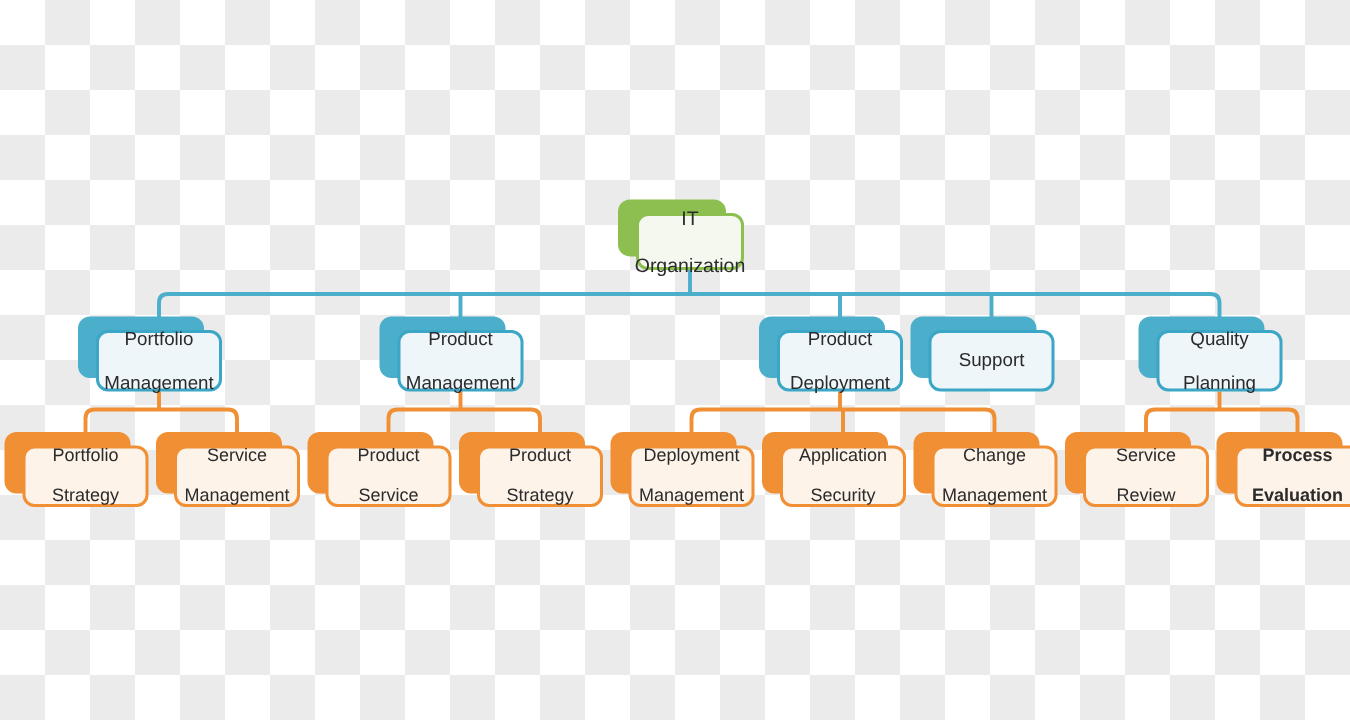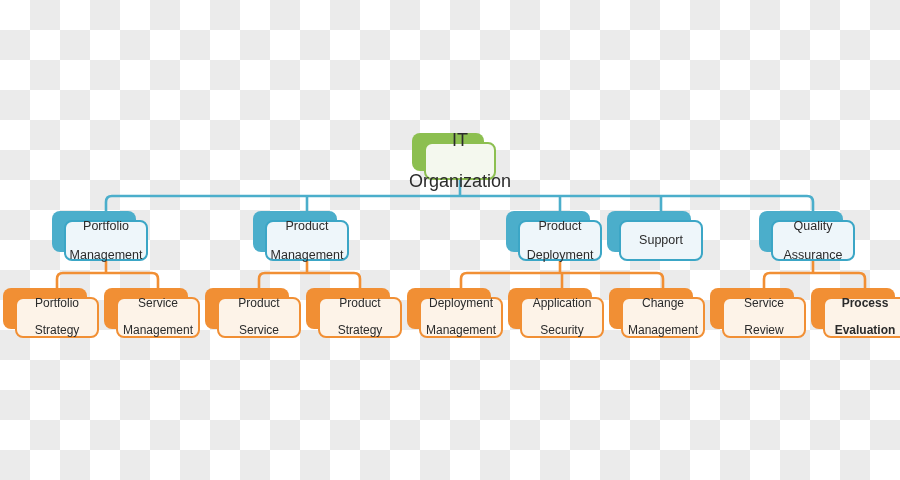--- a/index.html
+++ b/index.html
@@ -34,21 +34,21 @@
     display:flex;align-items:center;justify-content:center;
     text-align:center;line-height:1.16;color:#2b2b2b;
   }
   .node .card span{display:block;padding:0 4px;}
 
   
   .n-root{}
   .n-root .plate{background:#8cbf50;}
   .n-root .card{
     background:#f4f8ee;border:2.5px solid #8cbf50;
-    font-size:18px;
+    font-size:13px;
   }
   
   .n-blue .plate{background:#4baecb;}
   .n-blue .card{
     background:#eef6fa;border:2.5px solid #3ba6c6;
     font-size:12.5px;
   }
   
   .n-orange .plate{background:#f18f34;}
   .n-orange .card{
@@ -136,21 +136,21 @@
           <div class="plate"></div>
           <div class="card">
             <span>
               <span>Support</span>
             </span>
           </div>
         </div>
         <div class="node n-blue" style="left: 759px; top: 211px; width: 84px; height: 41px;">
           <div class="plate"></div>
           <div class="card">
-            <span><span>Quality</span><br><span>Assurance</span></span>
+            <span><span>Quality</span><br><span>Planning</span></span>
           </div>
         </div>
         <div class="node n-orange" style="left: 3px; top: 288px; width: 84px; height: 41px;">
           <div class="plate"></div>
           <div class="card">
             <span><span>Portfolio</span><br><span>Strategy</span></span>
           </div>
         </div>
         <div class="node n-orange" style="left: 104px; top: 288px; width: 84px; height: 41px;">
           <div class="plate"></div>

